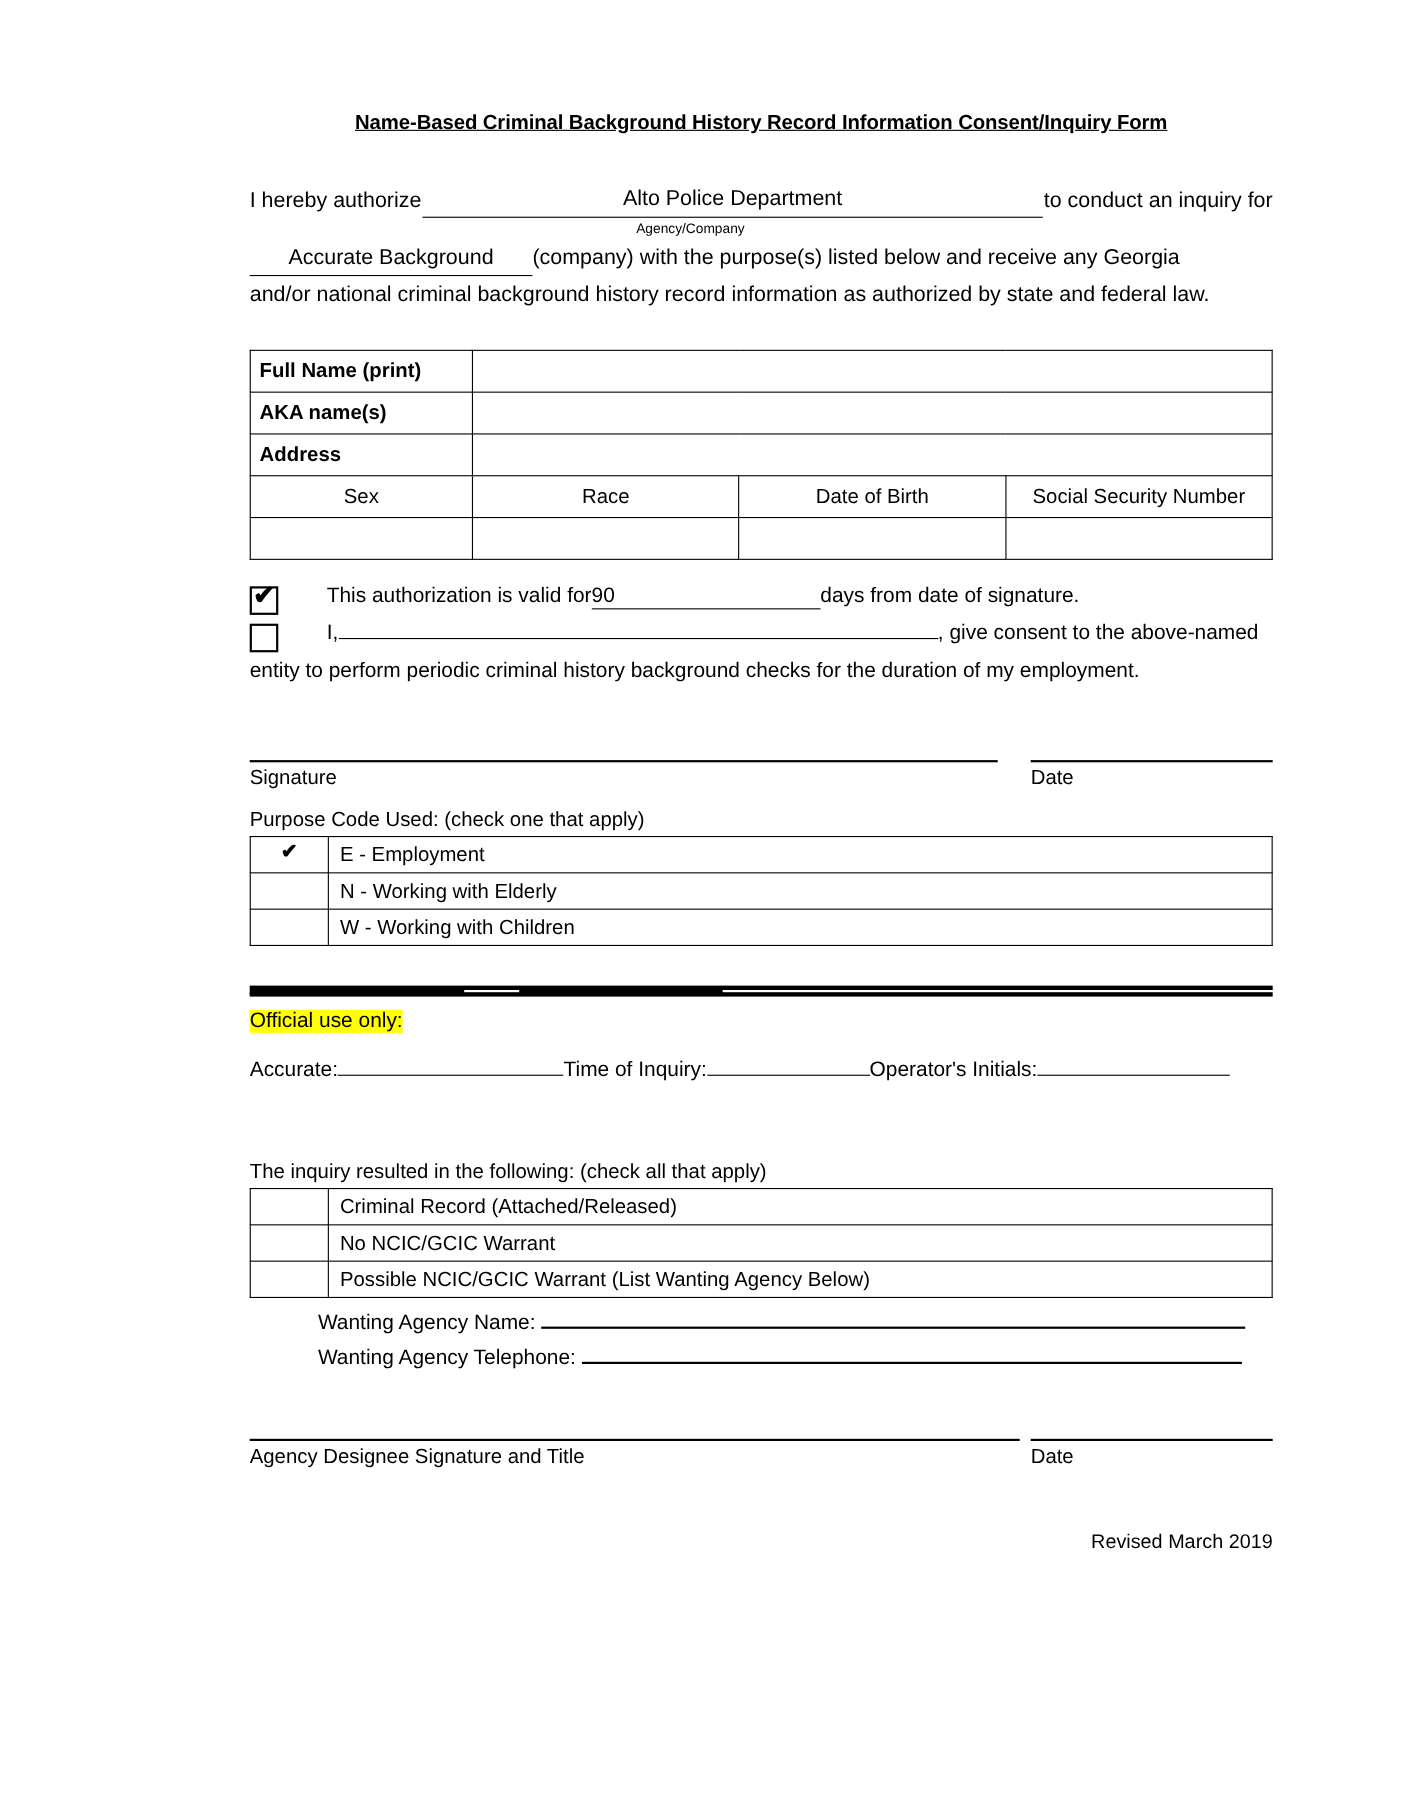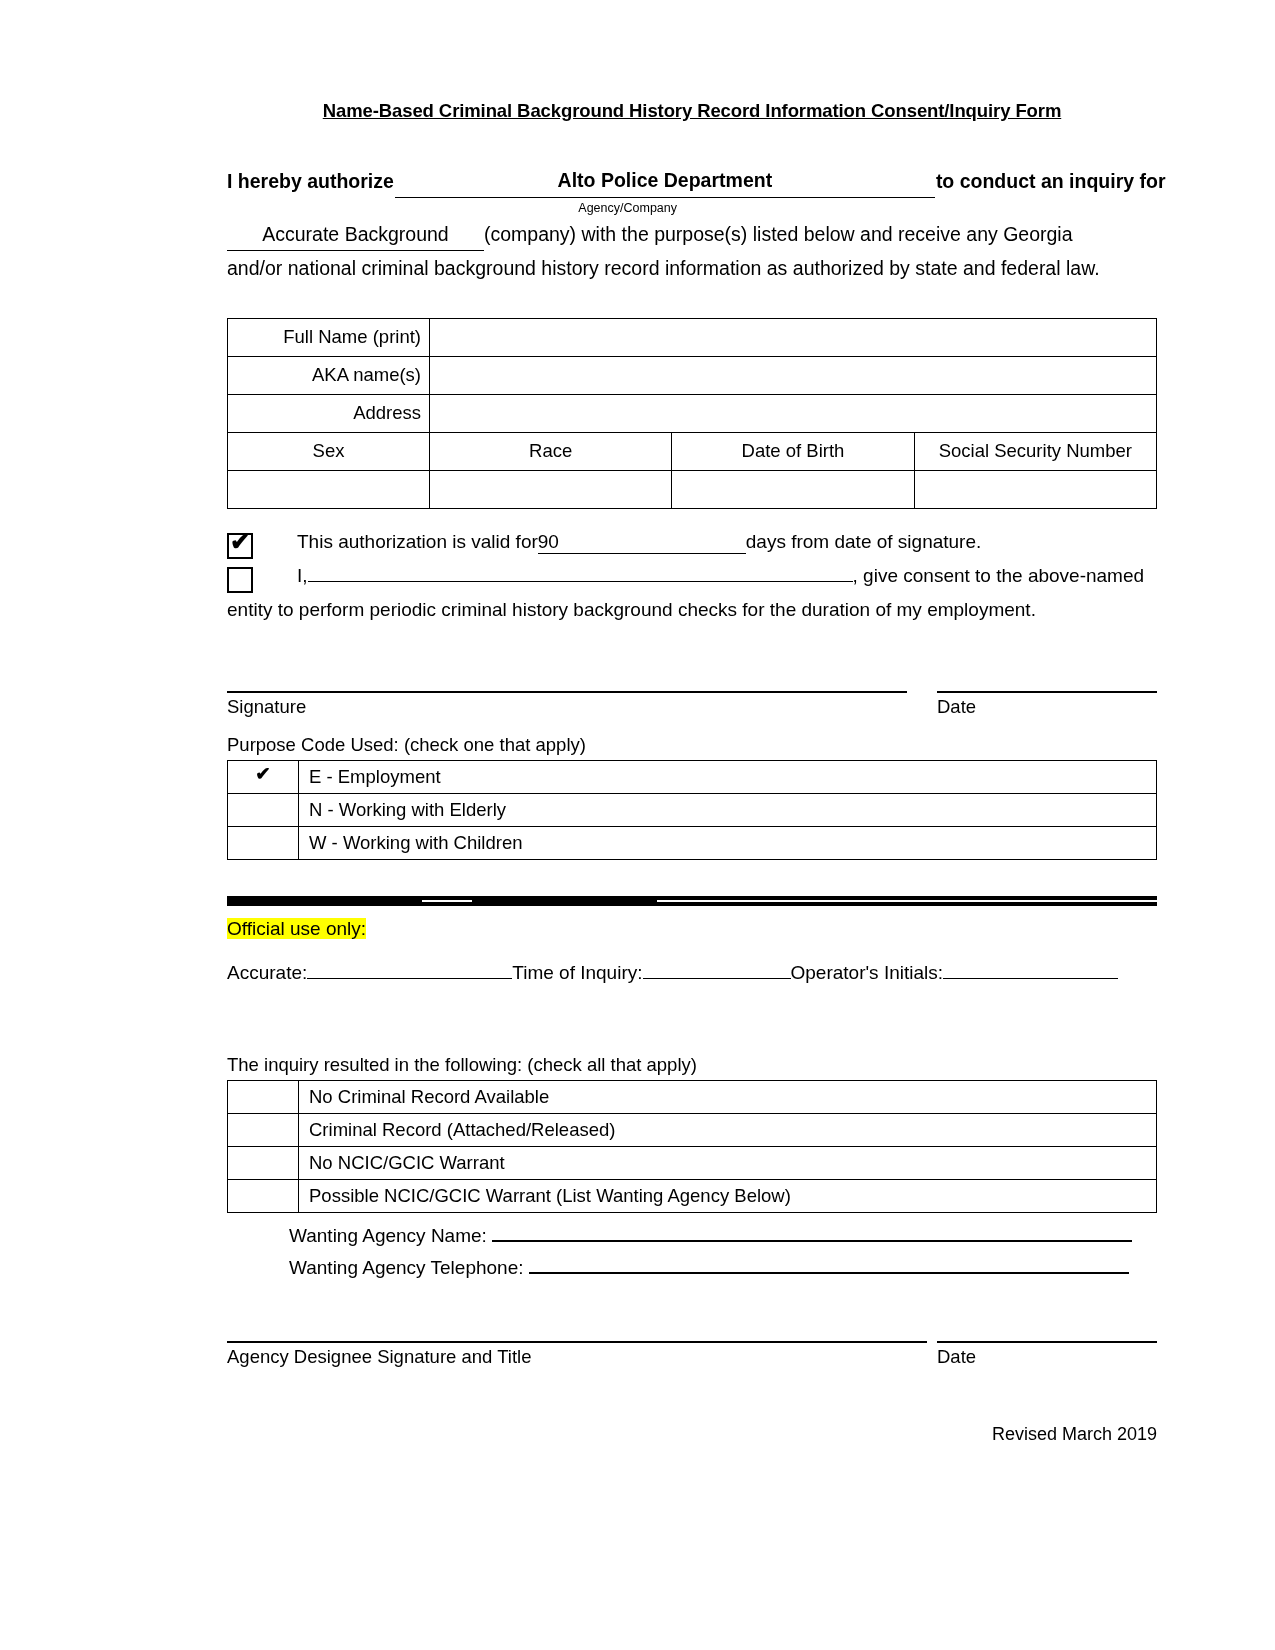--- a/index.html
+++ b/index.html
@@ -37,23 +37,22 @@
     padding: 0;
     white-space: nowrap;
   }
   .para {
     font-size: 19.5px;
     line-height: 1.52;
     margin-top: 44px;
   }
   .line-1 {
     display: flex;
-    align-items: center;
+    align-items: flex-end;
     white-space: nowrap;
-    font-weight: bold;
   }
   .fill {
     flex: 1 1 auto;
     border-bottom: 1.5px solid #000;
     text-align: center;
     padding-bottom: 1px;
     margin: 0 1px;
   }
   .fill-wide { min-width: 540px; }
   .agency-caption {
@@ -86,22 +85,22 @@
     margin-top: 34px;
     table-layout: fixed;
   }
   table.info td {
     border: 1.3px solid #000;
     height: 33px;
     font-size: 18.5px;
     padding: 2px 8px;
   }
   td.lbl {
-    text-align: right;
     width: 185px;
+    font-weight: bold;
   }
   td.ctr {
     text-align: center;
   }
 
   .check-block {
     margin-top: 22px;
   }
   .check-row {
     display: flex;
@@ -361,24 +360,20 @@
       <span class="hl">Official use only:</span>
     </div>
 
     <div class="inquiry-row">
       <span>Accurate:</span><span class="ul-inline ul-inq"></span><span>Time of Inquiry:</span><span class="ul-inline ul-time"></span><span>Operator's Initials:</span><span class="ul-inline ul-init"></span>
     </div>
 
     <div class="results-head">The inquiry resulted in the following: (check all that apply)</div>
     <table class="results">
       <tbody>
-          <tr>
-        <td class="ckcol"></td>
-        <td>No Criminal Record Available</td>
-      </tr>
       <tr>
         <td class="ckcol"></td>
         <td>Criminal Record (Attached/Released)</td>
       </tr>
       <tr>
         <td class="ckcol"></td>
         <td>No NCIC/GCIC Warrant</td>
       </tr>
       <tr>
         <td class="ckcol"></td>

